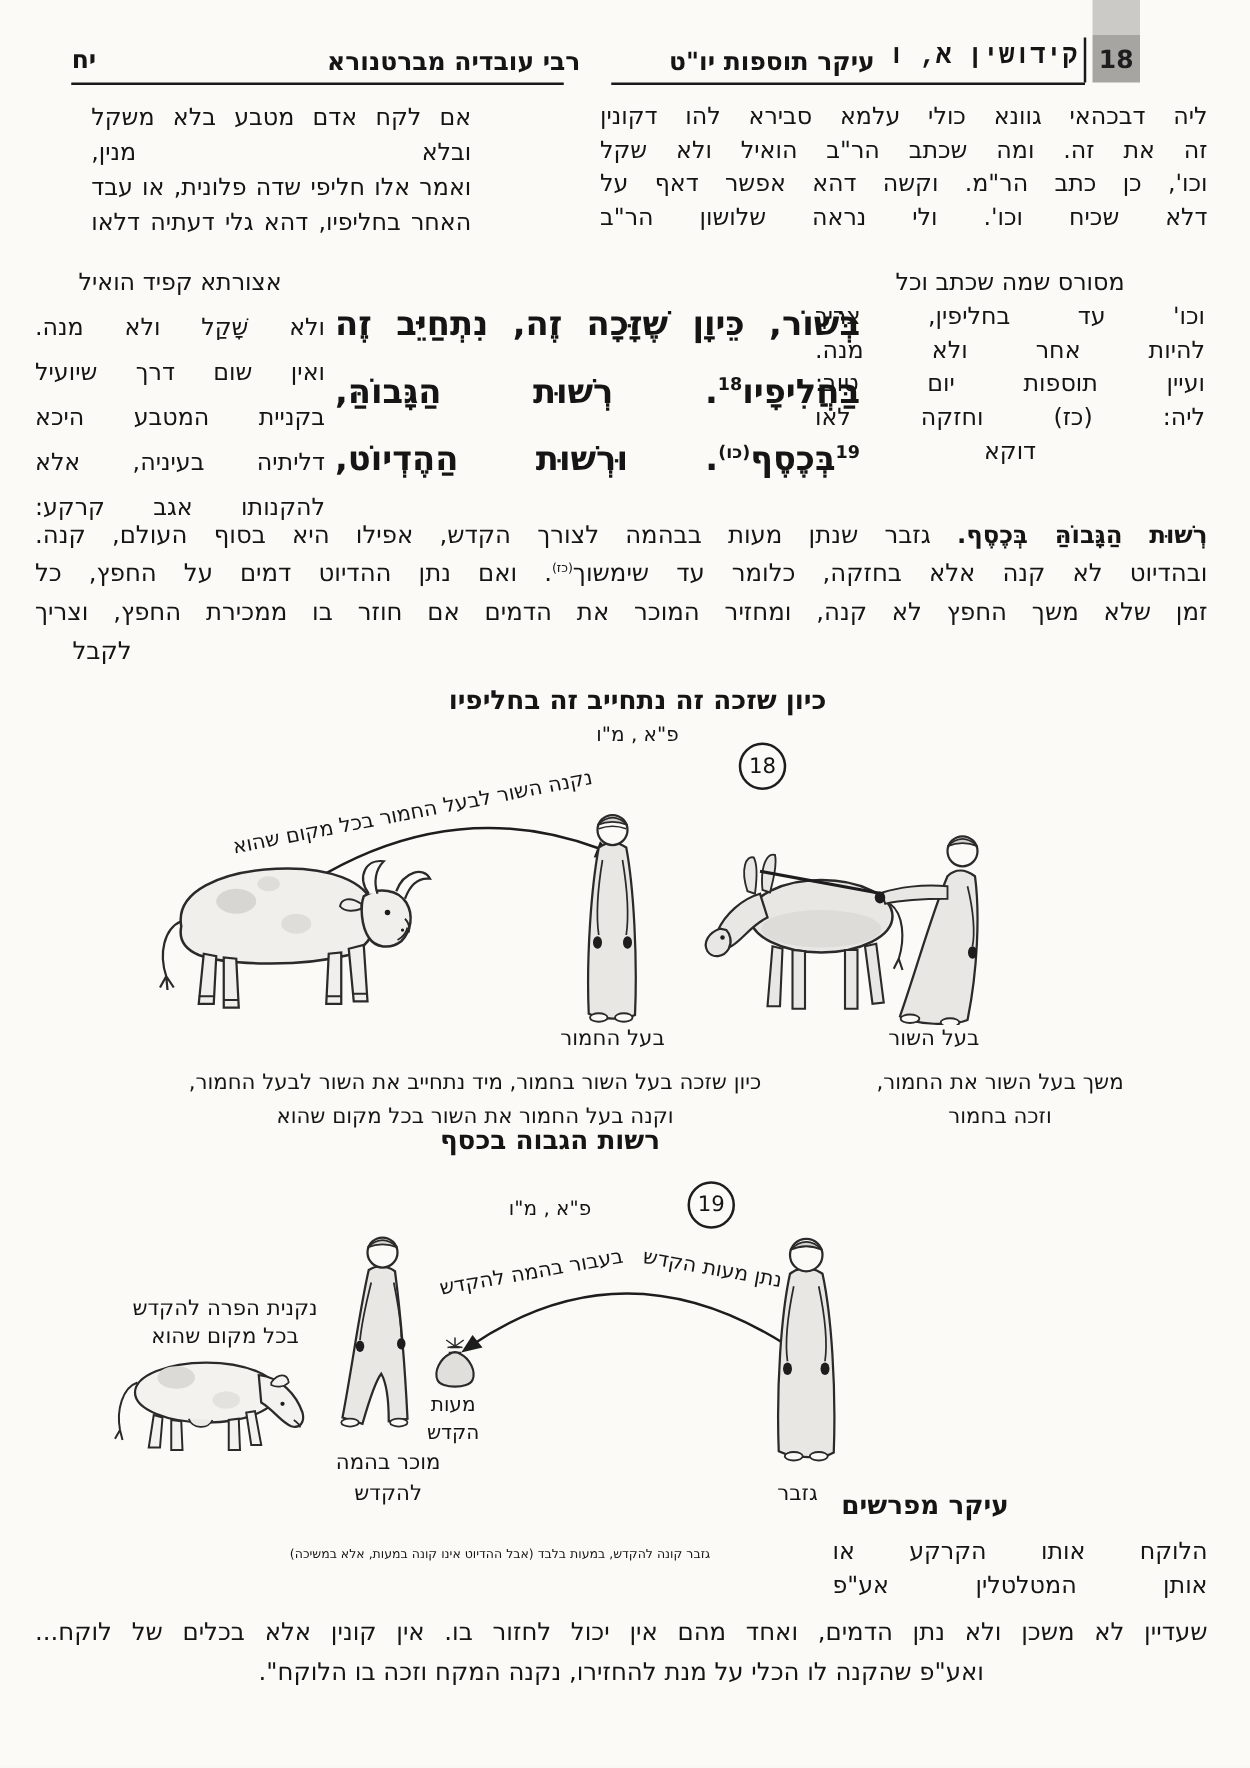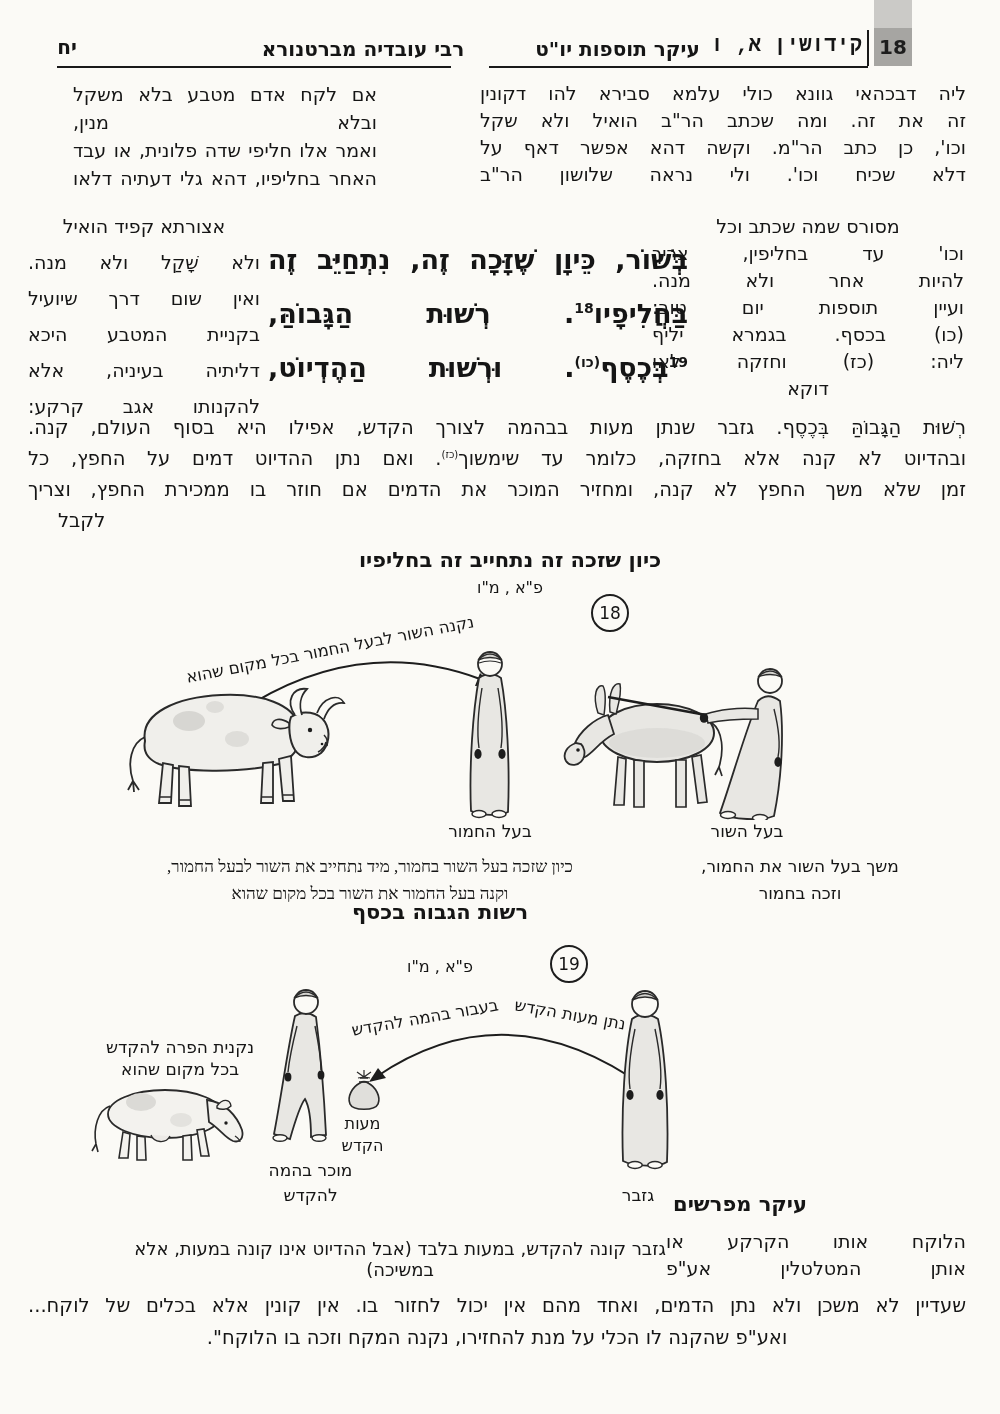--- a/index.html
+++ b/index.html
@@ -3,21 +3,21 @@
 <meta charset="utf-8">
 <style>
   html,body{margin:0;padding:0;}
   body{width:1000px;height:1414px;background:#f3f2ee;font-family:"DejaVu Sans",sans-serif;}
   #page{position:relative;width:1000px;height:1414px;background:#fbfaf6;color:#151515;direction:rtl;overflow:hidden;}
   .abs{position:absolute;}
   .jline{text-align:justify;text-align-last:justify;}
   .cline{text-align:center;}
   .lline{text-align:left;}
   .rline{text-align:right;}
-  .b{font-weight:normal;}
+  .b{font-weight:bold;}
   sup{font-size:0.52em;vertical-align:super;line-height:0;}
   
   .hdr-rule{position:absolute;height:2px;background:#191919;}
   .hdr-title{position:absolute;font-weight:bold;font-size:21px;white-space:nowrap;}
   #num-strip{left:874px;top:0;width:38px;height:28px;background:#cbcac7;}
   #num-box{left:874px;top:28px;width:38px;height:38px;background:#a6a5a2;color:#1d1d1d;
            font-size:20px;display:flex;align-items:center;justify-content:center;font-weight:bold;}
   #hdr-vline{left:867px;top:30px;width:2px;height:36px;background:#191919;}
   .tline{font-size:19px;line-height:27px;}
   .bline19{font-size:19px;line-height:28px;}
@@ -57,21 +57,20 @@
     <div class="tline jline">זה את זה. ומה שכתב הר"ב הואיל ולא שקל</div>
     <div class="tline jline">וכו', כן כתב הר"מ. וקשה דהא אפשר דאף על</div>
     <div class="tline jline">דלא שכיח וכו'. ולי נראה שלושון הר"ב</div>
   </div>
 
   <div class="abs col" style="left:652px;top:213px;width:312px;">
     <div class="nline cline">מסורס שמה שכתב וכל</div>
     <div class="nline jline">וכו' עד בחליפין, צריך</div>
     <div class="nline jline">להיות אחר ולא מנה.</div>
     <div class="nline jline">ועיין תוספות יום טוב:</div>
-    <div class="nline jline">(כו) בכסף. בגמרא יליף</div>
     <div class="nline jline">ליה: (כז) וחזקה לאו</div>
     <div class="nline cline">דוקא</div>
   </div>
 
   <div class="abs col" style="left:28px;top:80px;width:304px;margin-left:45px;">
     <div class="bline19 jline">אם לקח אדם מטבע בלא משקל ובלא מנין,</div>
     <div class="bline19 jline">ואמר אלו חליפי שדה פלונית, או עבד</div>
     <div class="bline19 jline">האחר בחליפיו, דהא גלי דעתיה דלאו</div>
   </div>
 
@@ -183,21 +182,21 @@
     </g>
   </svg>
 
   <div class="abs figlabel" style="left:425px;top:820px;width:130px;">בעל החמור</div>
   <div class="abs figlabel" style="left:672px;top:820px;width:150px;">בעל השור</div>
 
   <div class="abs figcap" style="left:620px;top:853px;width:360px;">
     <div>משך בעל השור את החמור,</div>
     <div>וזכה בחמור</div>
   </div>
-  <div class="abs figcap" style="left:130px;top:853px;width:480px;font-family:Liberation Serif, serif;">
+  <div class="abs figcap" style="left:140px;top:853px;width:480px;">
     <div>כיון שזכה בעל השור בחמור, מיד נתחייב את השור לבעל החמור,</div>
     <div>וקנה בעל החמור את השור בכל מקום שהוא</div>
   </div>
 
   <div class="abs figtitle" style="left:280px;top:900px;width:320px;">רשות הגבוה בכסף</div>
   <div class="abs figref" style="left:280px;top:957px;width:320px;">פ"א , מ"ו</div>
   <div class="fignum" style="left:550px;top:945px;">19</div>
 
   <div class="abs arclabel" style="left:475px;top:1005px;width:190px;transform:rotate(10deg);">נתן מעות הקדש</div>
   <div class="abs arclabel" style="left:330px;top:1008px;width:190px;transform:rotate(-10deg);">בעבור בהמה להקדש</div>
@@ -266,18 +265,18 @@
     <div>מוכר בהמה</div>
     <div>להקדש</div>
   </div>
   <div class="abs figlabel" style="left:598px;top:1184px;width:80px;">גזבר</div>
 
   <div class="abs figtitle" style="left:640px;top:1192px;width:200px;">עיקר מפרשים</div>
   <div class="abs col" style="left:666px;top:1228px;width:300px;">
     <div class="tline jline">הלוקח אותו הקרקע או</div>
     <div class="tline jline">אותן המטלטלין אע"פ</div>
   </div>
-  <div class="abs cline" style="left:100px;top:1238px;width:600px;font-size:18px;">גזבר קונה להקדש, במעות בלבד (אבל ההדיוט אינו קונה במעות, אלא במשיכה)</div>
+  <div class="abs cline" style="left:100px;top:1238px;width:600px;font-size:10px;">גזבר קונה להקדש, במעות בלבד (אבל ההדיוט אינו קונה במעות, אלא במשיכה)</div>
 
   <div class="abs pline jline" style="left:28px;top:1290px;width:938px;">שעדיין לא משכן ולא נתן הדמים, ואחד מהם אין יכול לחזור בו. אין קונין אלא בכלים של לוקח...</div>
   <div class="abs pline cline" style="left:28px;top:1322px;width:938px;">ואע"פ שהקנה לו הכלי על מנת להחזירו, נקנה המקח וזכה בו הלוקח".</div>
 
 </div>
 
 </body></html>

